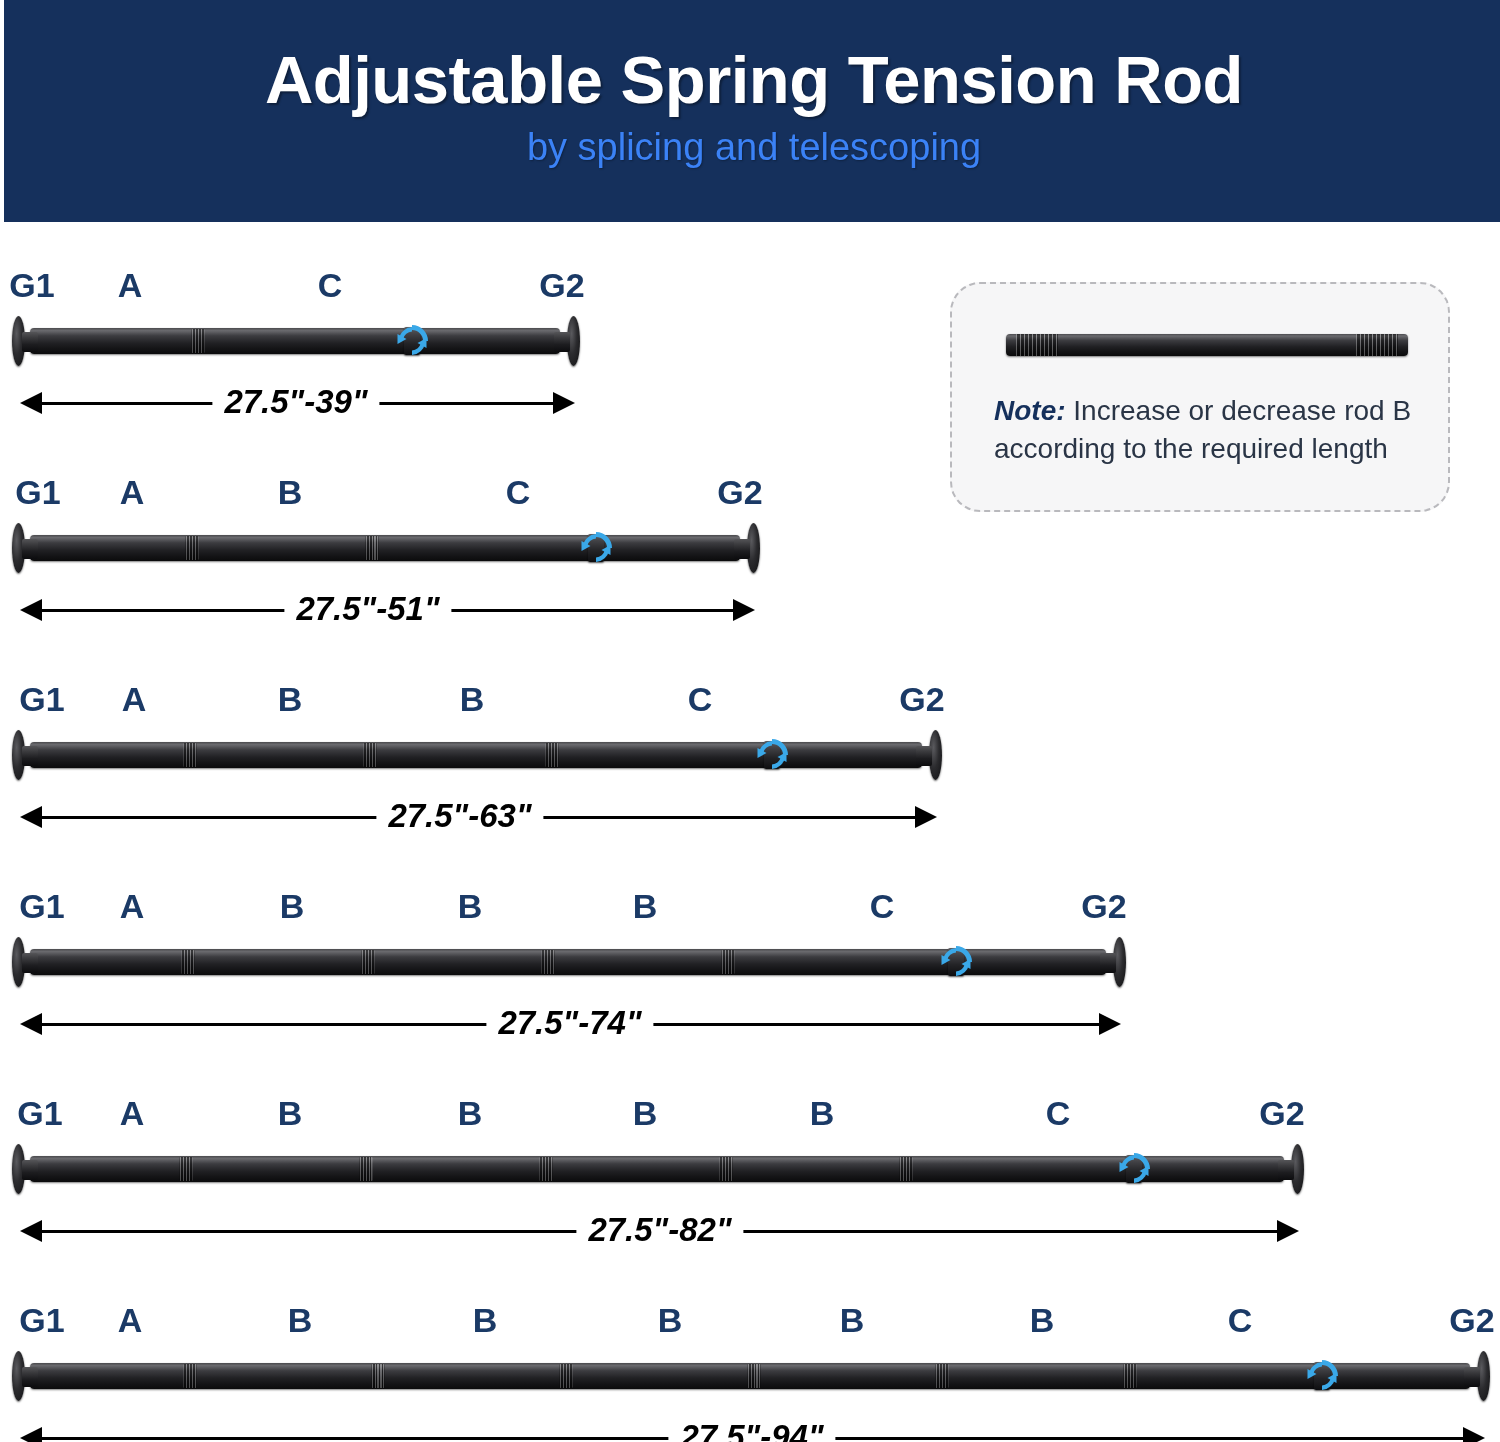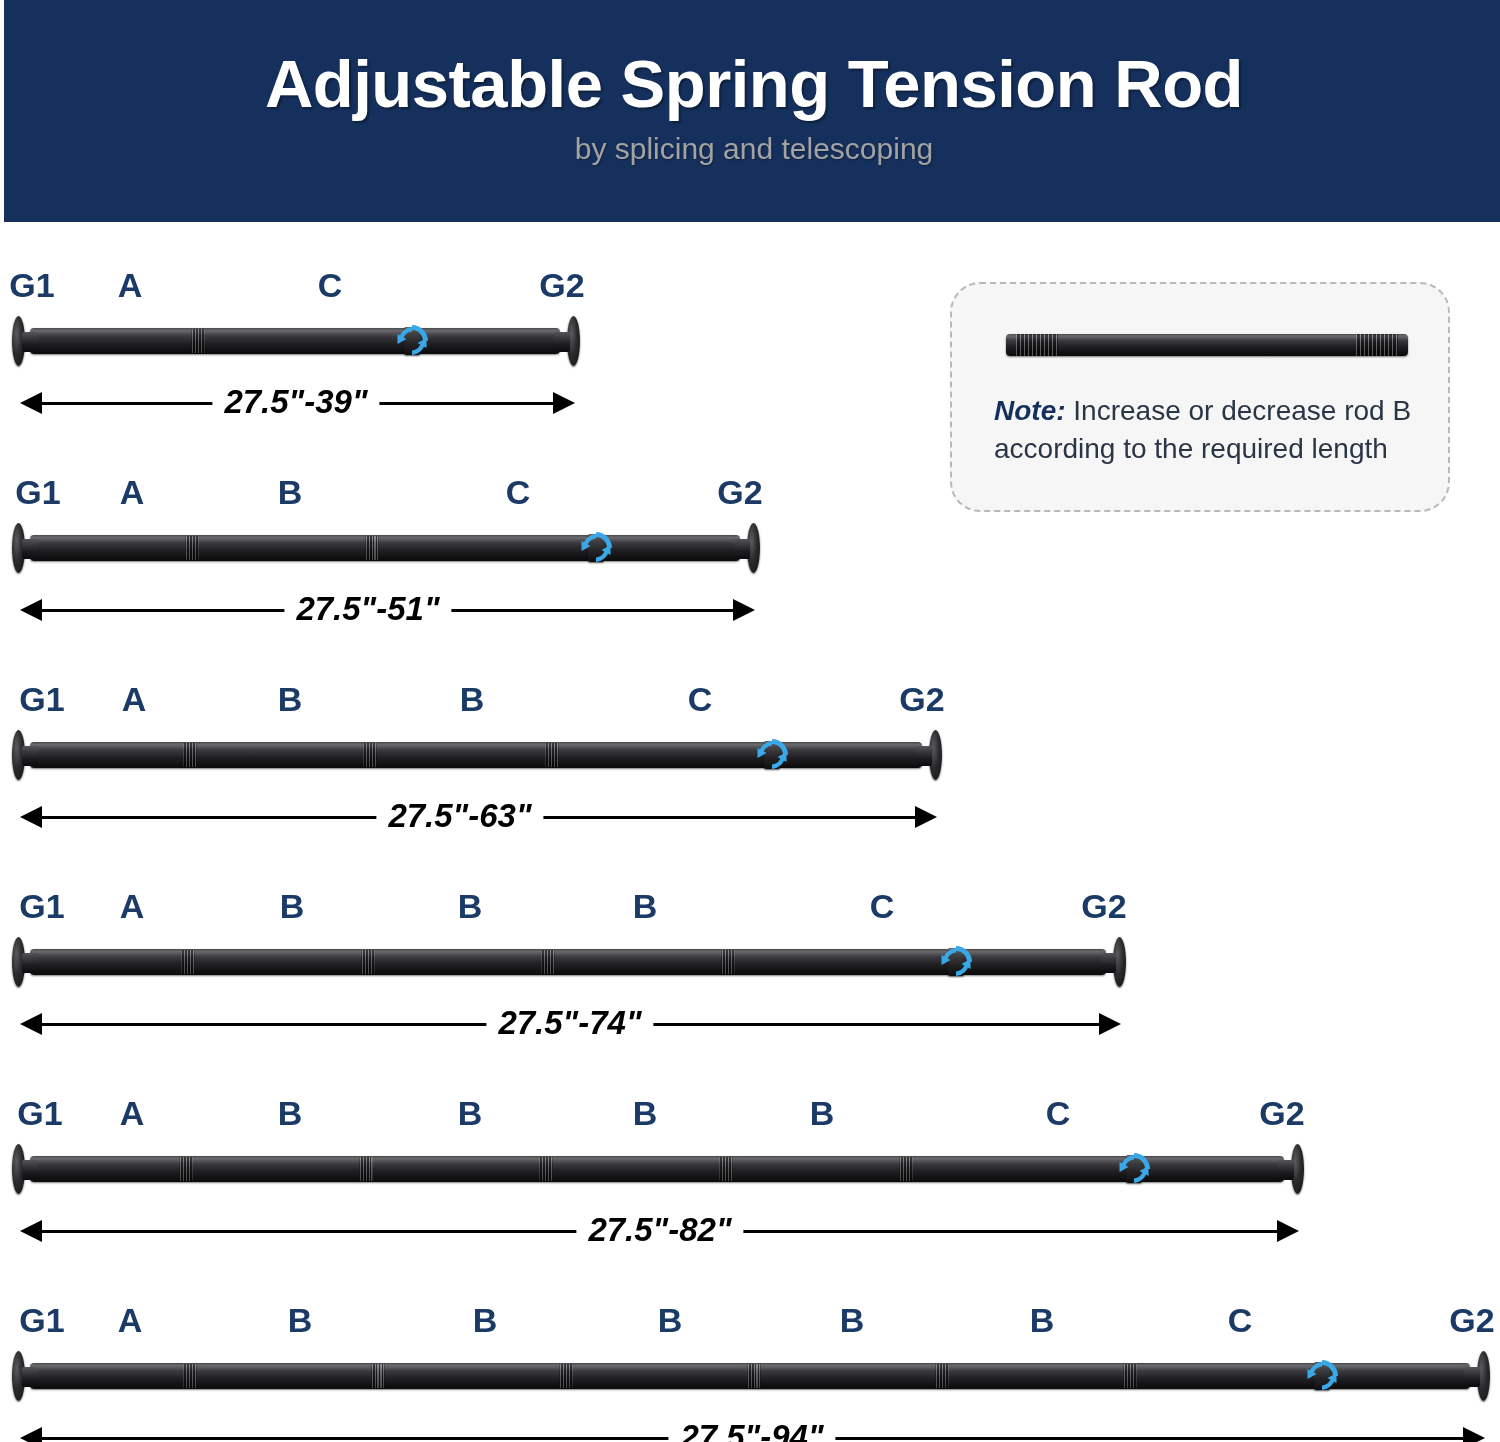--- a/index.html
+++ b/index.html
@@ -21,22 +21,22 @@
   .header-title{
     color:#ffffff;
     font-size:67px;
     font-weight:bold;
     letter-spacing:-0.5px;
     line-height:1.05;
     text-shadow:2px 2px 2px rgba(0,0,0,0.35);
     white-space:nowrap;
   }
   .header-sub{
-    color:#a3a3a3;
-    font-size:30px;
+    color:#3b82f6;
+    font-size:38px;
     font-weight:normal;
     margin-top:12px;
     line-height:1.1;
     text-shadow:1px 1px 2px rgba(0,0,0,0.3);
     white-space:nowrap;
   }
 
   
   .canvas{position:absolute;left:0;top:222px;width:1500px;height:1220px;}
 

